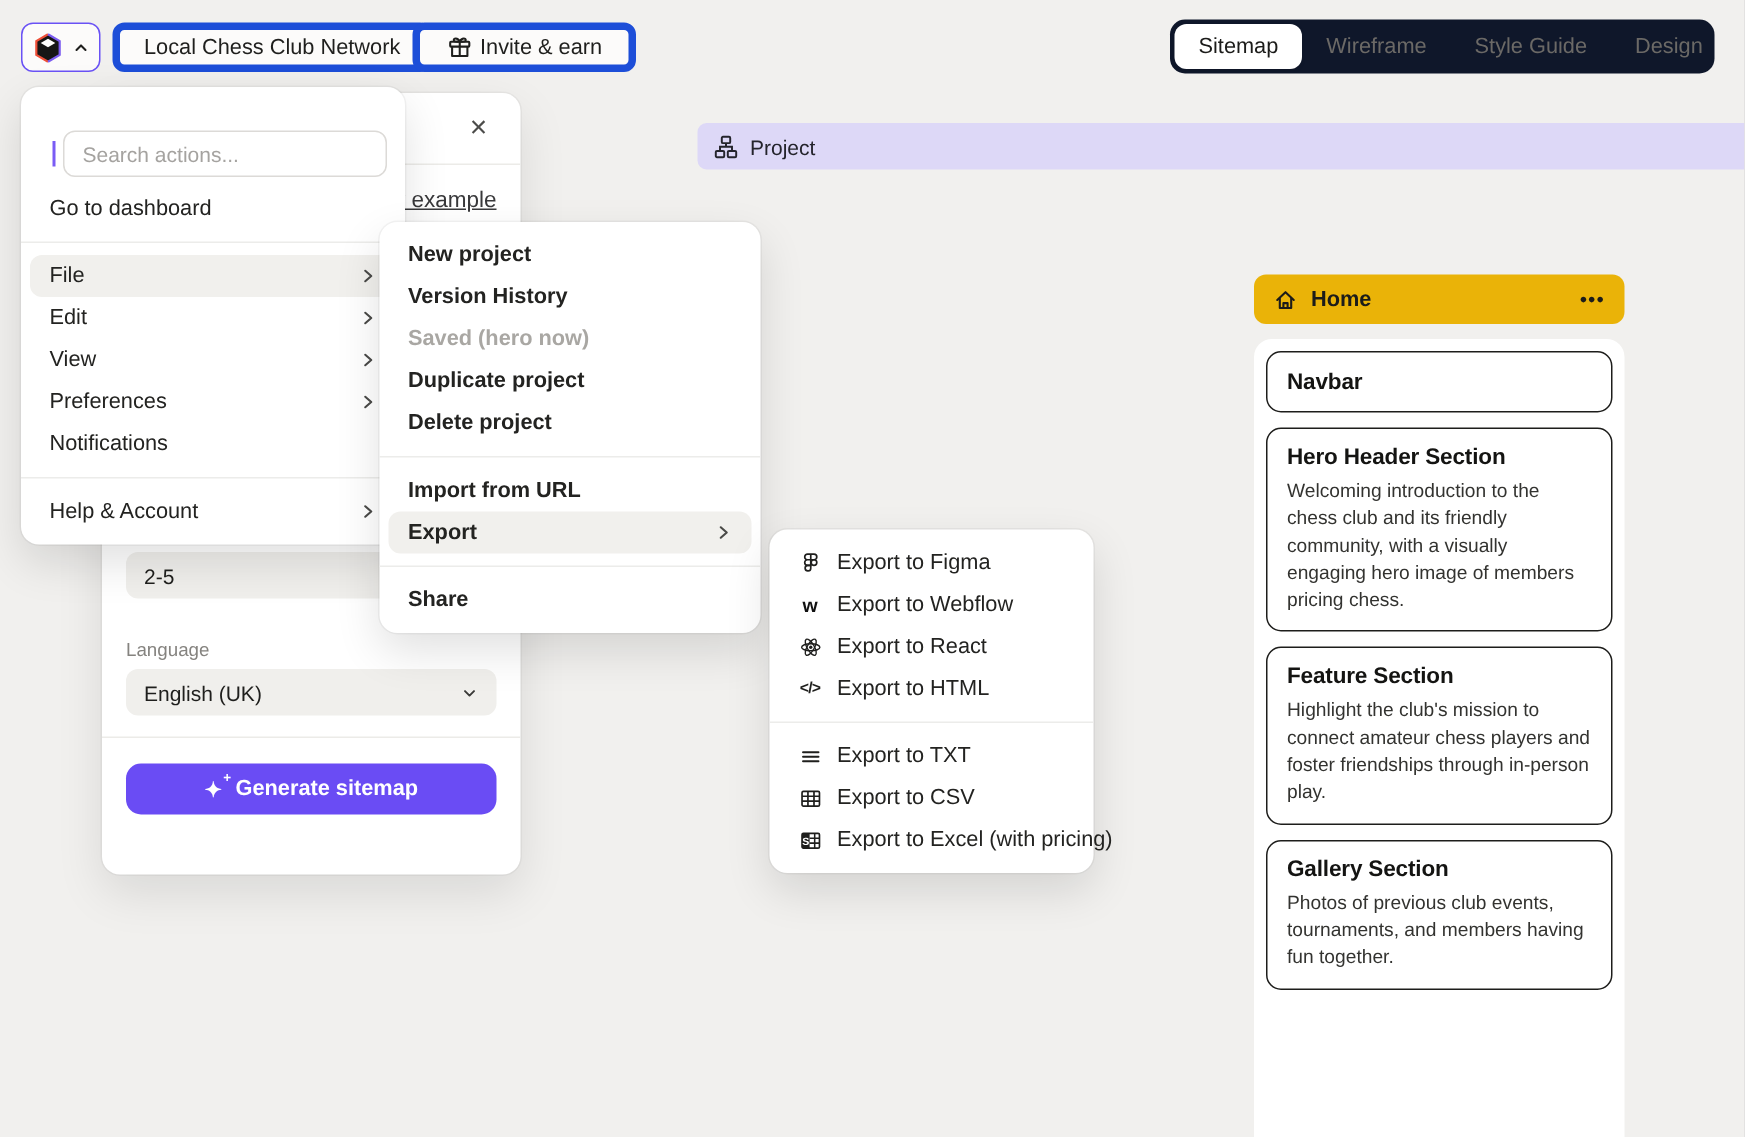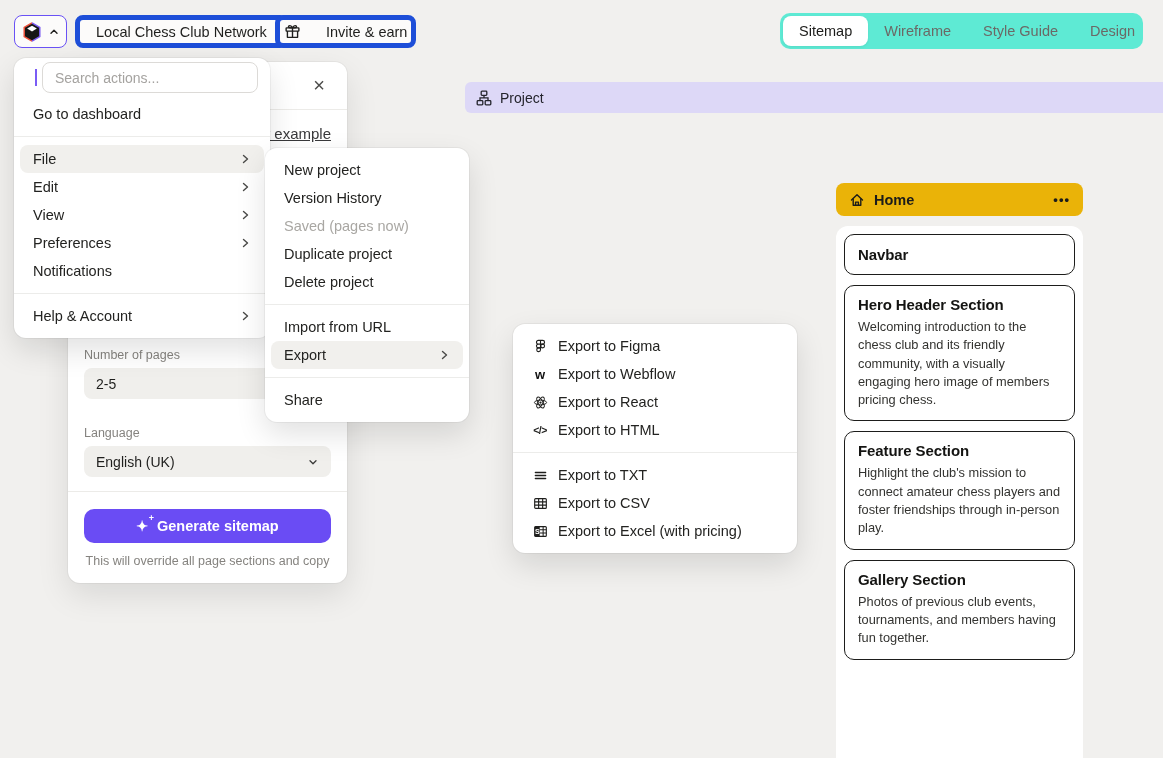--- a/index.html
+++ b/index.html
@@ -12,25 +12,25 @@
   svg { display:block; }
 
   
   .btn {
     position:absolute; top:15px; height:33px; display:flex; align-items:center;
     background:#fcfbfa; border:5px solid #1d4ed8; border-radius:8px;
     font-size:14.5px; font-weight:500; color:#1f1f1d; cursor:pointer;
   }
   .logo-btn { left:14px; width:53px; justify-content:center; gap:5px; border:1.5px solid #6a52f5; }
   .name-btn { left:75px; padding:0 16px; }
-  .invite-btn { left:275px; padding:0 4px; gap:25px; }
+  .invite-btn { left:275px; padding:0 18px; gap:5px; }
 
   .tabs {
     position:absolute; left:780px; top:13px; width:363px; height:36px;
-    background:#5eead4; border-radius:10px; display:flex; align-items:center; padding:3px;
+    background:#0f172a; border-radius:10px; display:flex; align-items:center; padding:3px;
   }
   .tab { height:30px; display:flex; align-items:center; padding:0 16px; font-size:14.5px;
          color:#6b6966; border-radius:8px; cursor:pointer; white-space:nowrap; }
   .tab.active { background:#ffffff; color:#1c1c1a; box-shadow:0 1px 3px rgba(0,0,0,.07); }
 
   
   .project-banner {
     position:absolute; left:465px; top:82px; width:710px; height:31px;
     background:#ddd8f7; border-radius:6px; display:flex; align-items:center;
     padding-left:11px; gap:8px; font-size:14px; font-weight:500; color:#24242c;
@@ -94,31 +94,31 @@
     font-size:14.5px; color:#232321; border-radius:8px; cursor:pointer; white-space:nowrap;
   }
   .mi.hl { background:#f1f0ed; }
   .mi.dim { color:#a9a7a3; cursor:default; }
   .mi .chev { margin-left:auto; }
   .mdiv { height:1px; background:#ececea; margin:8px 0; }
   .mi .ic { width:16px; height:16px; margin-right:10px; display:flex;
             align-items:center; justify-content:center; flex:none; }
 
   .action-menu { left:14px; top:58px; width:256px; z-index:20; padding-top:0; }
-  .search-wrap { position:relative; margin:4px 12px 7px;padding-left:16px; }
+  .search-wrap { position:relative; margin:29px 12px 7px;padding-left:16px; }
   .search-input {
     width:100%; height:31px; border:1px solid #dcdad7; border-radius:8px;
     padding:0 10px 0 12px; font-family:"Liberation Sans",sans-serif;
     font-size:14px; color:#232321; background:#fff; outline:none;
   }
   .search-input::placeholder { color:#a5a3a0; }
   .caret { position:absolute; left:9px; top:7px; width:1.5px; height:17px; background:#7a5cf5; }
 
-  .file-menu { left:265px; top:148px; width:204px; z-index:21; }
-  .export-menu { left:513px; top:324px; width:284px; z-index:22; }
+  .file-menu { left:253px; top:148px; width:254px; z-index:21;font-weight:bold; }
+  .export-menu { left:513px; top:353px; width:216px; z-index:22; }
 
   .wf { font-size:13px; font-weight:900; color:#111; line-height:1; }
   .code-txt { font-size:10.5px; font-weight:700; letter-spacing:-.5px; color:#1f1f1d; }
 </style>
 </head>
 <body>
 
 <div id="app">
 
   <div class="btn logo-btn">
@@ -219,21 +219,20 @@
             <path d="M3.5 5.5L7 9l3.5-3.5" fill="none" stroke="#3a3a38" stroke-width="1.5" stroke-linecap="round" stroke-linejoin="round"></path>
           </svg>
       </span>
     </div>
 
     <div class="gen-div2"></div>
     <button class="gen-btn">
       <span class="spark">✦<i>+</i></span>
       <span>Generate sitemap</span>
     </button>
-    <div class="gen-foot">This will override all page sections and copy</div>
   </div>
 
   <div class="menu action-menu">
     <div class="search-wrap">
       <input class="search-input" placeholder="Search actions..." style="">
       <div class="caret"></div>
     </div>
     <div class="mi" style="margin-top:2px">Go to dashboard</div>
     <div class="mdiv"></div>
     <div class="mi hl">
@@ -276,21 +275,21 @@
         <svg width="12" height="12" viewBox="0 0 12 12">
             <path d="M4.5 2.5L8.5 6l-4 3.5" fill="none" stroke="#4a4a48" stroke-width="1.4" stroke-linecap="round" stroke-linejoin="round"></path>
           </svg>
       </span>
     </div>
   </div>
 
   <div class="menu file-menu">
     <div class="mi">New project</div>
     <div class="mi">Version History</div>
-    <div class="mi dim">Saved (pages now)</div>
+    <div class="mi dim">Saved (hero now)</div>
     <div class="mi">Duplicate project</div>
     <div class="mi">Delete project</div>
     <div class="mdiv"></div>
     <div class="mi">Import from URL</div>
     <div class="mi hl">
       <span>Export</span>
       <span class="chev">
         <svg width="12" height="12" viewBox="0 0 12 12">
             <path d="M4.5 2.5L8.5 6l-4 3.5" fill="none" stroke="#4a4a48" stroke-width="1.4" stroke-linecap="round" stroke-linejoin="round"></path>
           </svg>

